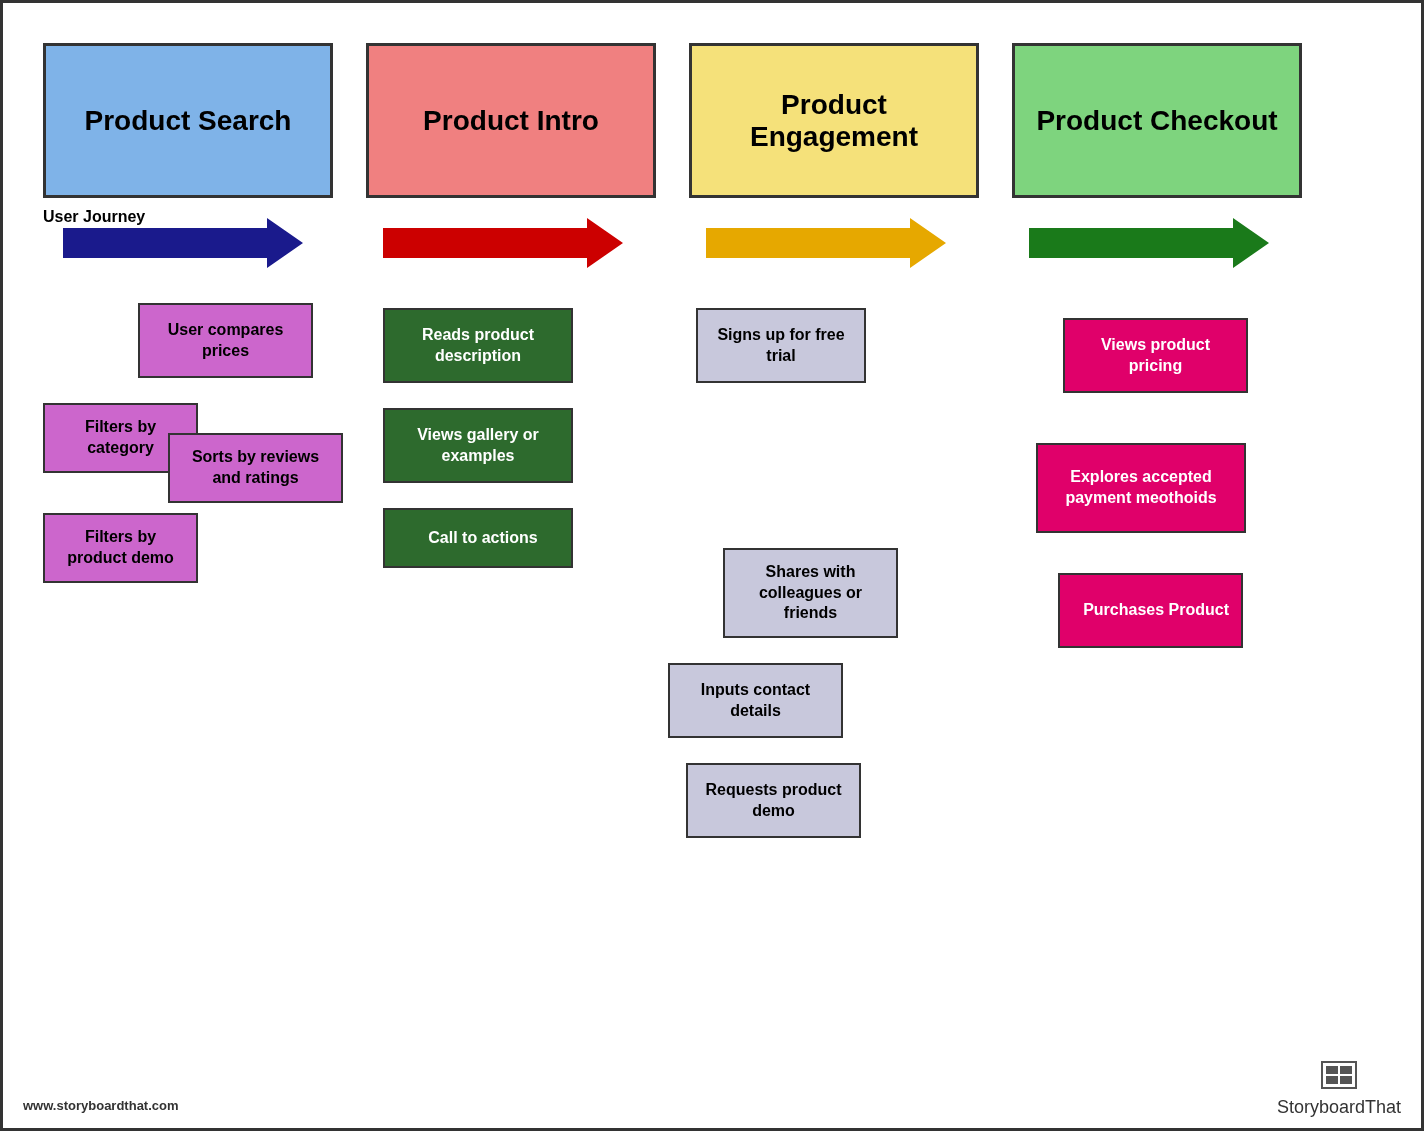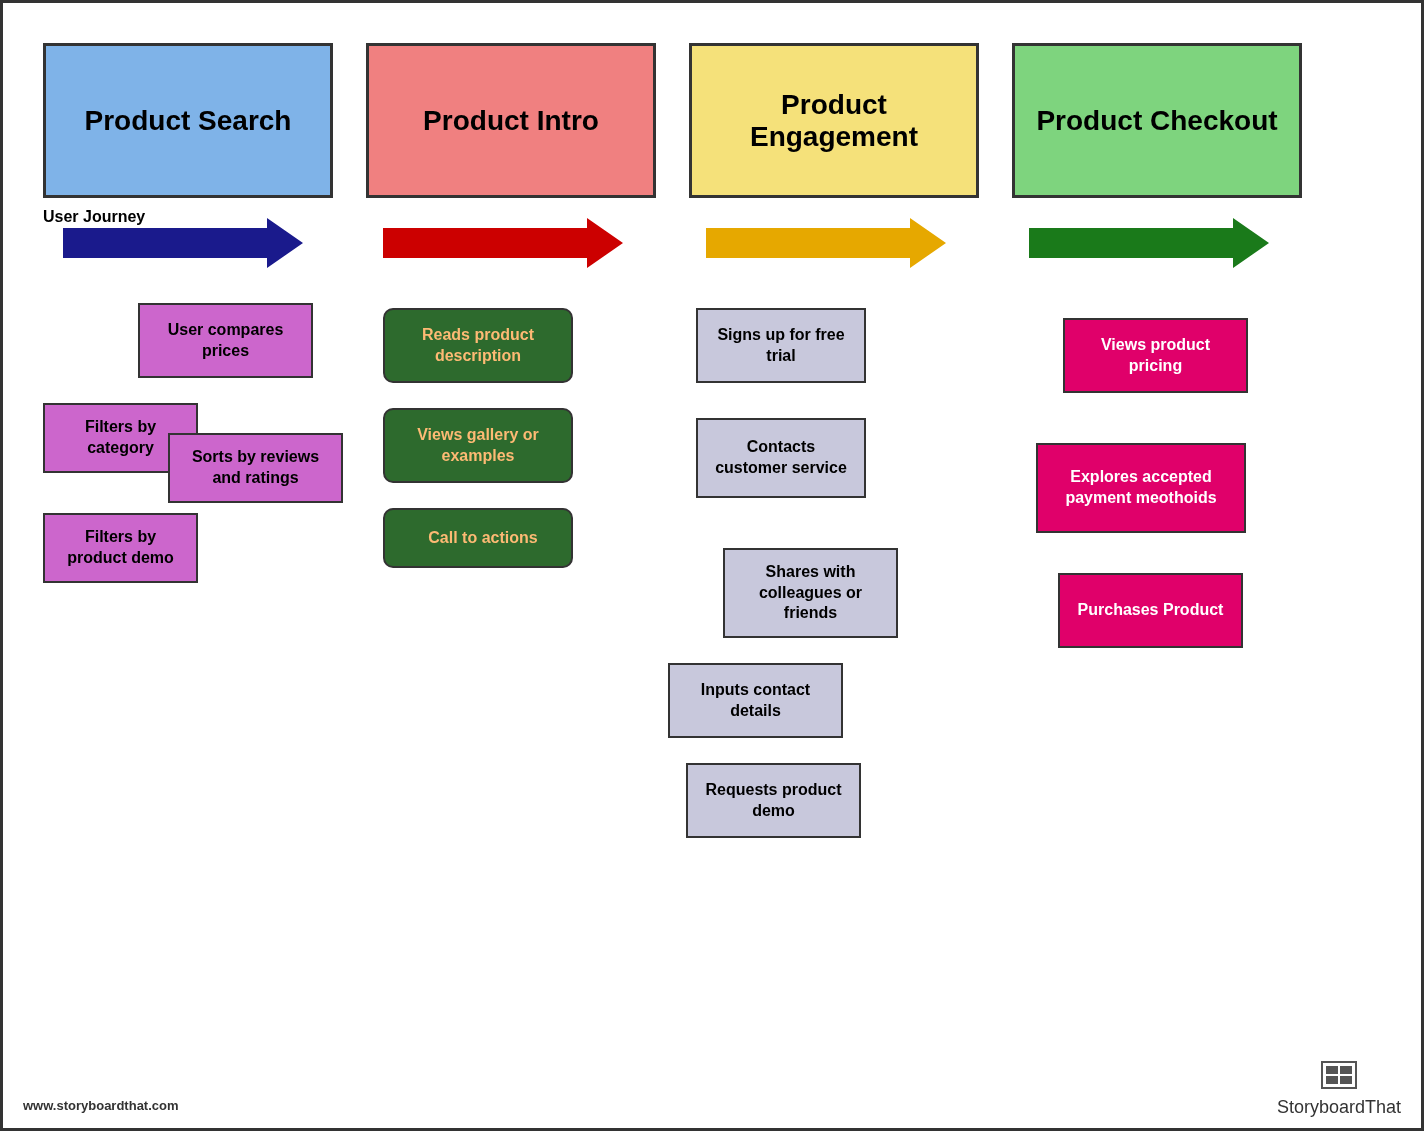--- a/index.html
+++ b/index.html
@@ -126,22 +126,21 @@
 
     
     .box-purple {
       background: #cc66cc;
       color: #000;
     }
 
     
     .box-darkgreen {
       background: #2d6a2d;
-      color: #fdba74;
-      border-radius: 10px;
+      color: #ffffff;
     }
 
     
     .box-lightgrey {
       background: #c8c8dc;
       color: #000;
     }
 
     
     .box-pink {
@@ -233,40 +232,37 @@
   <div class="action-box box-darkgreen" style="left:380px; top:405px; width:190px; height:75px;">
     <span>Views gallery or examples</span>
   </div>
   <div class="action-box box-darkgreen" style="left:380px; top:505px; width:190px; height:60px;padding-left:22px;">
     <span>Call to actions</span>
   </div>
 
   <div class="action-box box-lightgrey" style="left:693px; top:305px; width:170px; height:75px;">
     <span>Signs up for free trial</span>
   </div>
-  <div class="action-box box-lightgrey" style="left:693px; top:415px; width:170px; height:80px;">
-    <span>Contacts customer service</span>
-  </div>
   <div class="action-box box-lightgrey" style="left:720px; top:545px; width:175px; height:90px;">
     <span>Shares with colleagues or friends</span>
   </div>
   <div class="action-box box-lightgrey" style="left:665px; top:660px; width:175px; height:75px;">
     <span>Inputs contact details</span>
   </div>
   <div class="action-box box-lightgrey" style="left:683px; top:760px; width:175px; height:75px;padding-left:12px;">
     <span>Requests product demo</span>
   </div>
 
   <div class="action-box box-pink" style="left:1060px; top:315px; width:185px; height:75px;">
     <span>Views product pricing</span>
   </div>
   <div class="action-box box-pink" style="left:1033px; top:440px; width:210px; height:90px;">
     <span>Explores accepted payment meothoids</span>
   </div>
-  <div class="action-box box-pink" style="left:1055px; top:570px; width:185px; height:75px;">
+  <div class="action-box box-pink" style="left:1055px; top:570px; width:185px; height:75px;justify-content:flex-end;">
     <span>Purchases Product</span>
   </div>
 
   <div class="footer">
     <span>www.storyboardthat.com</span>
   </div>
 
   <div class="footer-logo">
     <div class="logo-icon">
       <div class="logo-cell"></div>

